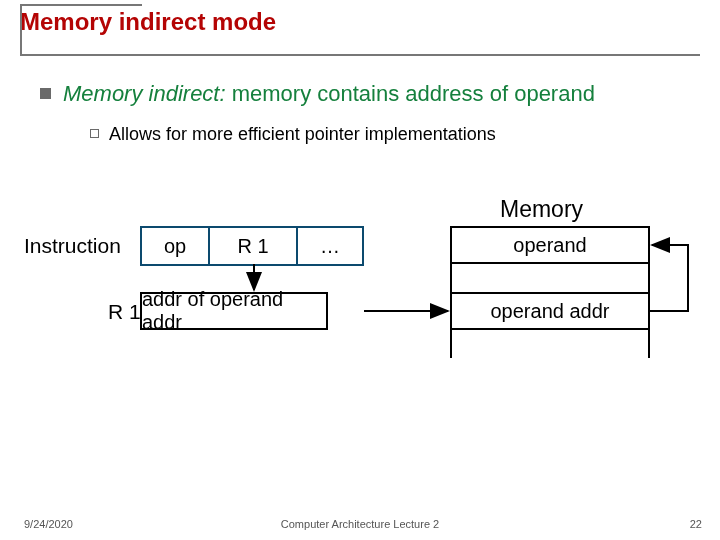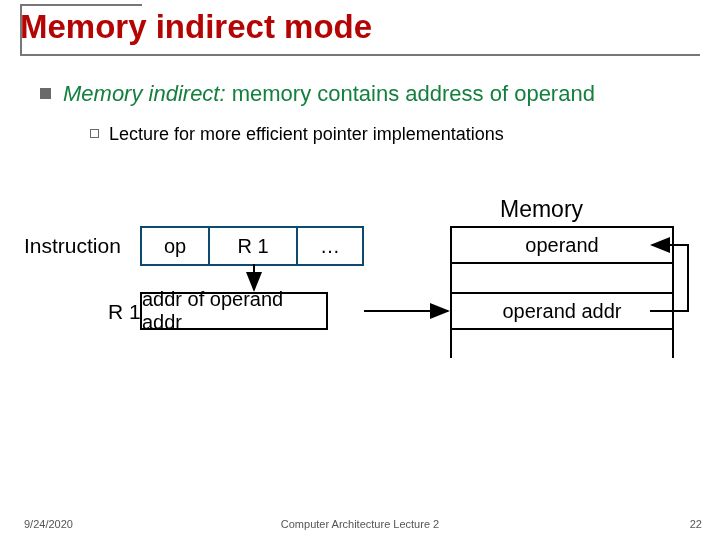--- a/index.html
+++ b/index.html
@@ -17,21 +17,21 @@
     height: 540px;
     position: relative;
   }
   .title-wrap {
     position: absolute;
     left: 20px;
     top: 8px;
     width: 680px;
   }
   .title {
-    font-size: 33px;
+    font-size: 24px;
     color: #b40404;
     margin: 0;
     padding-bottom: 6px;
   }
   .title-rule {
     position: absolute;
     left: 0;
     top: 0;
     width: 680px;
     height: 48px;
@@ -111,21 +111,21 @@
   }
   .cell + .cell { border-left: none; }
   .cell.op { width: 70px; }
   .cell.r1 { width: 88px; }
   .cell.dots { width: 66px; }
 
   .mem-col {
     position: absolute;
     left: 450px;
     top: 226px;
-    width: 224px;
+    width: 200px;
     text-align: right;
   }
   .mcell {
     border: 2px solid #000;
     height: 38px;
     display: flex;
     align-items: center;
     justify-content: center;
     font-size: 20px;
   }
@@ -182,21 +182,21 @@
 
   <div class="bullets">
     <div class="b1">
       <span class="sq"></span>
       <span class="txt">
         <span class="term">Memory indirect:</span><span> memory contains address of operand</span>
       </span>
     </div>
     <div class="b2">
       <span class="sq"></span>
-      <span>Lecture for more efficient pointer implementations</span>
+      <span>Allows for more efficient pointer implementations</span>
     </div>
   </div>
 
   <div class="mem-label">Memory</div>
 
   <div class="instr-label">Instruction</div>
   <div class="instr-row">
     <div class="cell op">op</div>
     <div class="cell r1">R 1</div>
     <div class="cell dots">…</div>

